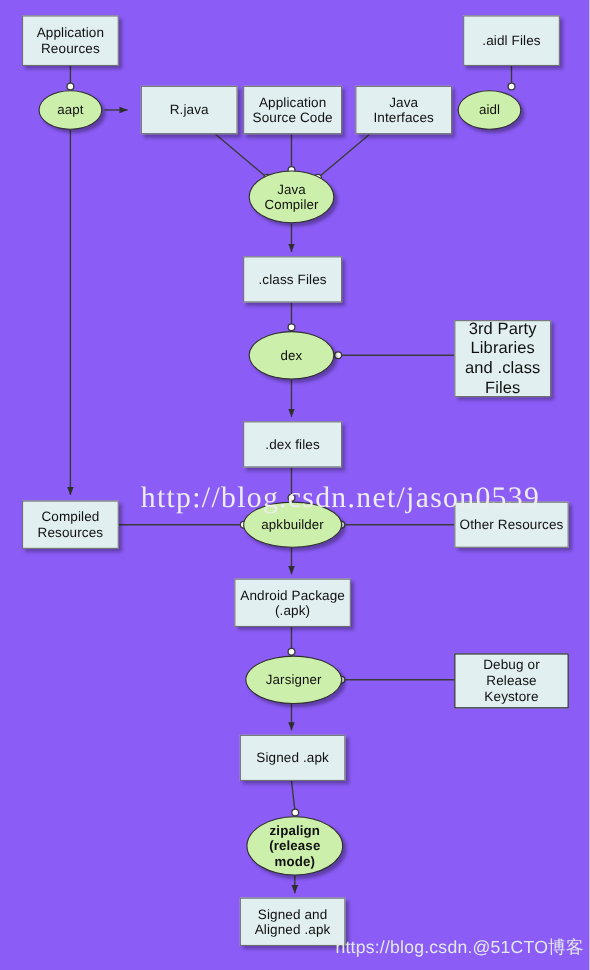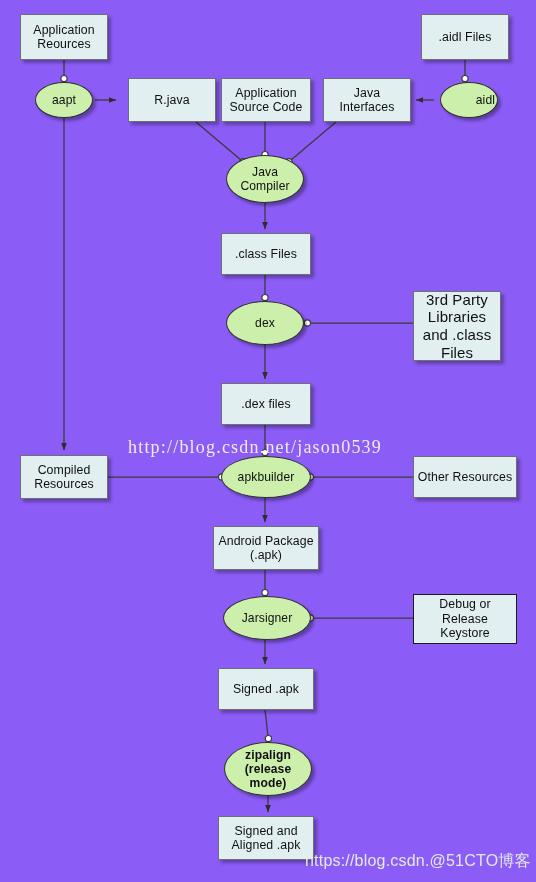--- a/index.html
+++ b/index.html
@@ -62,21 +62,21 @@
     position: absolute;
     color: #e9e9e9;
     white-space: nowrap;
     pointer-events: none;
     user-select: none;
   }
   #watermark-main {
     left: 128px;
     top: 437px;
     font-family: "Liberation Serif", serif;
-    font-size: 18px;
+    font-size: 27px;
     letter-spacing: 1.2px;
     color: #ededed;
   }
   #watermark-bottom {
     left: 305px;
     top: 851px;
     font-family: "Liberation Sans", sans-serif;
     font-size: 16px;
     letter-spacing: 0.2px;
     color: #e4e9ec;
@@ -172,21 +172,21 @@
 
   <div class="node node-box" id="node-java-interfaces" style="left:323px; top:78px; width:88px; height:44px;">
     <span class="node-label">Java
 Interfaces</span>
   </div>
 
   <div class="node node-box" id="node-aidl-files" style="left:421px; top:14px; width:88px; height:46px;">
     <span class="node-label">.aidl Files</span>
   </div>
 
-  <div class="node node-ellipse" id="node-aidl" style="left:440px; top:82px; width:58px; height:36px;justify-content:flex-end;">
+  <div class="node node-ellipse" id="node-aidl" style="left:416px; top:82px; width:58px; height:36px;">
     <span class="node-label">aidl</span>
   </div>
 
   <div class="node node-ellipse" id="node-java-compiler" style="left:226px; top:155px; width:78px; height:48px;">
     <span class="node-label">Java
 Compiler</span>
   </div>
 
   <div class="node node-box" id="node-class-files" style="left:221px; top:233px; width:90px; height:42px;">
     <span class="node-label">.class Files</span>

